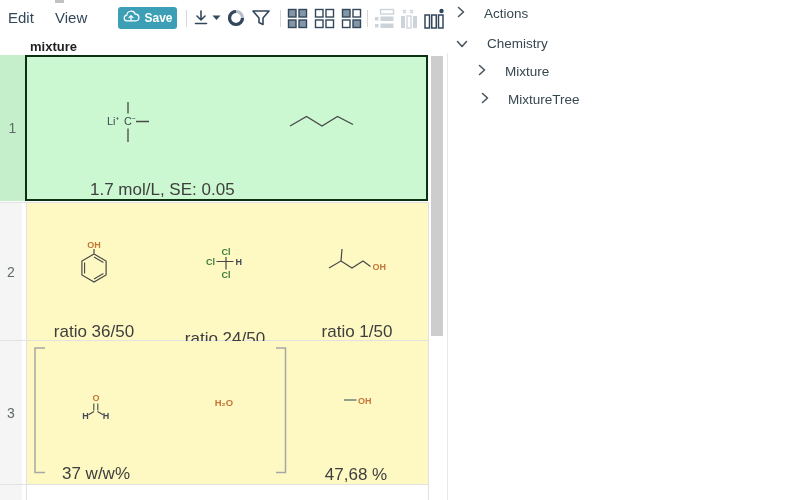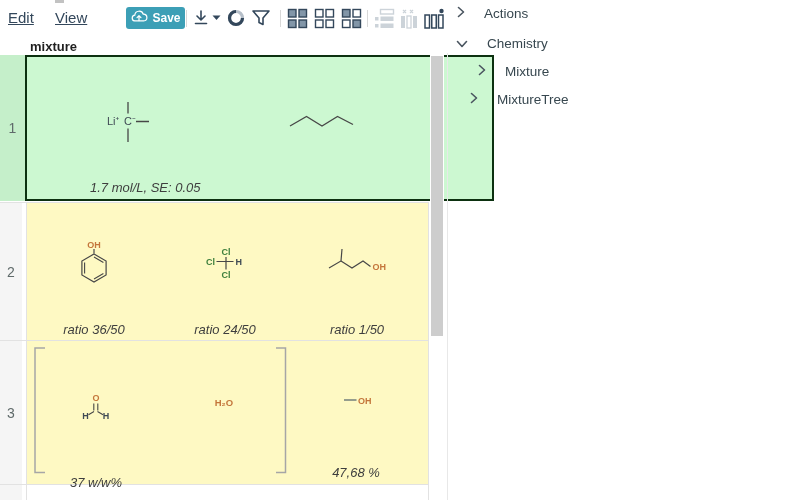--- a/index.html
+++ b/index.html
@@ -1,28 +1,28 @@
 <!DOCTYPE html>
 <html><head>
 <meta charset="utf-8">
 <style>
   * { margin:0; padding:0; box-sizing:border-box; }
   html,body { width:800px; height:500px; overflow:hidden; background:#fff;
               font-family:"Liberation Sans", sans-serif; }
   .app { position:relative; width:800px; height:500px; background:#fff; }
 
   
-  .menu-item { position:absolute; top:9px; font-size:15px; color:#33475b; cursor:pointer;text-decoration:underline; }
+  .menu-item { position:absolute; top:9px; font-size:15px; color:#33475b; cursor:pointer; }
   .menu-edit { left:8px; }
   .menu-view { left:55px; }
   .notch { position:absolute; left:55px; top:0; width:9px; height:3px; background:#c2c2c2; }
   .save-btn { position:absolute; left:118px; top:7px; width:59px; height:22px;
               background:#3c9fb6; border:none; border-radius:3px; color:#fff;
               font-size:12px; font-weight:bold; display:flex; align-items:center;
-              justify-content:center; gap:4px; cursor:pointer; font-family:inherit;margin-left:8px; }
+              justify-content:center; gap:4px; cursor:pointer; font-family:inherit; }
   .tb-sep { position:absolute; top:10px; width:1px; height:17px; background:#d8d8d8; }
   .tb-ic { position:absolute; top:8px; cursor:pointer; }
   .tb-ic svg { display:block; }
 
   
   .col-header { position:absolute; left:30px; top:39px; font-size:13px; font-weight:bold;
                 color:#1f1f1f; cursor:pointer; }
   .rowhdr { position:absolute; display:flex; align-items:center; justify-content:center;
             font-size:14px; color:#5f6a6a; cursor:pointer; }
   .rh1 { left:0; top:55px; width:25px; height:146px; background:#c5efca; }
@@ -31,41 +31,41 @@
   .rh4 { left:0; top:485px; width:22px; height:15px; background:#f5f5f5; }
 
   .gridline { position:absolute; background:#e2e2e2; }
   .gl-h1 { left:0; top:202px; width:429px; height:1px; }
   .gl-h2 { left:0; top:340px; width:429px; height:1px; }
   .gl-h3 { left:0; top:484px; width:429px; height:1px; }
   .gl-v1 { left:26px; top:202px; width:1px; height:298px; }
   .gl-v2 { left:428px; top:202px; width:1px; height:298px; }
 
   .cell { position:absolute; background:#fef9c3; cursor:pointer; }
-  .cell1 { left:25px; top:55px; width:469px; height:146px; background:#ccf8d1;
+  .cell1 { left:25px; top:55px; width:403px; height:146px; background:#ccf8d1;
            border:2px solid #0c3110; }
   .cell2 { left:27px; top:203px; width:401px; height:137px; }
   .cell3 { left:27px; top:341px; width:401px; height:143px; }
 
-  .caption { position:absolute; font-size:13px; color:#3e3e3e; white-space:nowrap;font-style:italic; }
+  .caption { position:absolute; font-size:17px; color:#3e3e3e; white-space:nowrap; }
   .cap-center { width:90px; text-align:center; }
 
   
   .vscroll-track { position:absolute; left:430px; top:55px; width:14px; height:445px; background:#fff; }
   .vscroll-thumb { position:absolute; left:1px; top:1px; width:12px; height:280px; background:#cdcdcd; cursor:pointer; }
 
   
   .panel-border { position:absolute; left:447px; top:53px; width:1px; height:447px; background:#e8e8e8; }
   .tree-item { position:absolute; height:18px; display:flex; align-items:center; gap:19px;
                cursor:pointer; }
   .tree-item .lbl { font-size:13.5px; color:#37474f; }
   .ti-0 { left:457px; top:4px; }
   .ti-1 { left:456px; top:34px; }
   .ti-2 { left:478px; top:62px; }
-  .ti-3 { left:470px; top:90px; }
+  .ti-3 { left:481px; top:90px; }
 
   
   .atom-dark  { fill:#3f4a54; font-family:"Liberation Sans",sans-serif; }
   .atom-or    { fill:#c4763b; font-family:"Liberation Sans",sans-serif; font-weight:bold; }
   .atom-gr    { fill:#3c7e3c; font-family:"Liberation Sans",sans-serif; font-weight:bold; }
 </style>
 </head>
 <body>
 
 <div class="app">
@@ -211,21 +211,21 @@
         <text x="199" y="74.5" font-size="9" text-anchor="middle" class="atom-gr">Cl</text>
       </g>
 
       <g>
         <polyline points="315,46 314,58 302,65" stroke="#474747" stroke-width="1.2" fill="none"></polyline>
         <polyline points="314,58 325,65 336,58 343.5,63.5" stroke="#474747" stroke-width="1.2" fill="none"></polyline>
         <text x="345.5" y="67" font-size="9" class="atom-or">OH</text>
       </g>
     </svg>
     <div class="caption cap-center" style="left:22px; top:119px">ratio 36/50</div>
-    <div class="caption cap-center" style="left:153px; top:119px">ratio 24/50</div>
+    <div class="caption cap-center" style="left:153px; top:126px">ratio 24/50</div>
     <div class="caption cap-center" style="left:285px; top:119px">ratio 1/50</div>
   </div>
 
   <div class="cell cell3">
     <svg width="401" height="143" viewBox="0 0 401 143">
       <path d="M18,7 H8 V131.5 H18" stroke="#a6a6a6" stroke-width="1.5" fill="none"></path>
       <path d="M249,7 H258.5 V131.5 H249" stroke="#a6a6a6" stroke-width="1.5" fill="none"></path>
 
       <g>
         <text x="69" y="59.5" font-size="9" text-anchor="middle" class="atom-or">O</text>
@@ -235,21 +235,21 @@
         <text x="79" y="78" font-size="9" font-weight="bold" text-anchor="middle" class="atom-dark">H</text>
       </g>
 
       <text x="197" y="64.5" font-size="9.5" text-anchor="middle" class="atom-or">H₂O</text>
 
       <g>
         <path d="M317,59 H329.5" stroke="#7b8680" stroke-width="1.6"></path>
         <text x="331" y="62.5" font-size="9" class="atom-or">OH</text>
       </g>
     </svg>
-    <div class="caption cap-center" style="left:24px; top:134px">37 w/w%</div>
+    <div class="caption cap-center" style="left:24px; top:123px">37 w/w%</div>
     <div class="caption cap-center" style="left:284px; top:124px">47,68 %</div>
   </div>
 
   <div class="vscroll-track">
     <div class="vscroll-thumb"></div>
   </div>
 
   <div class="panel-border"></div>
 
   <div class="tree-item ti-0">

